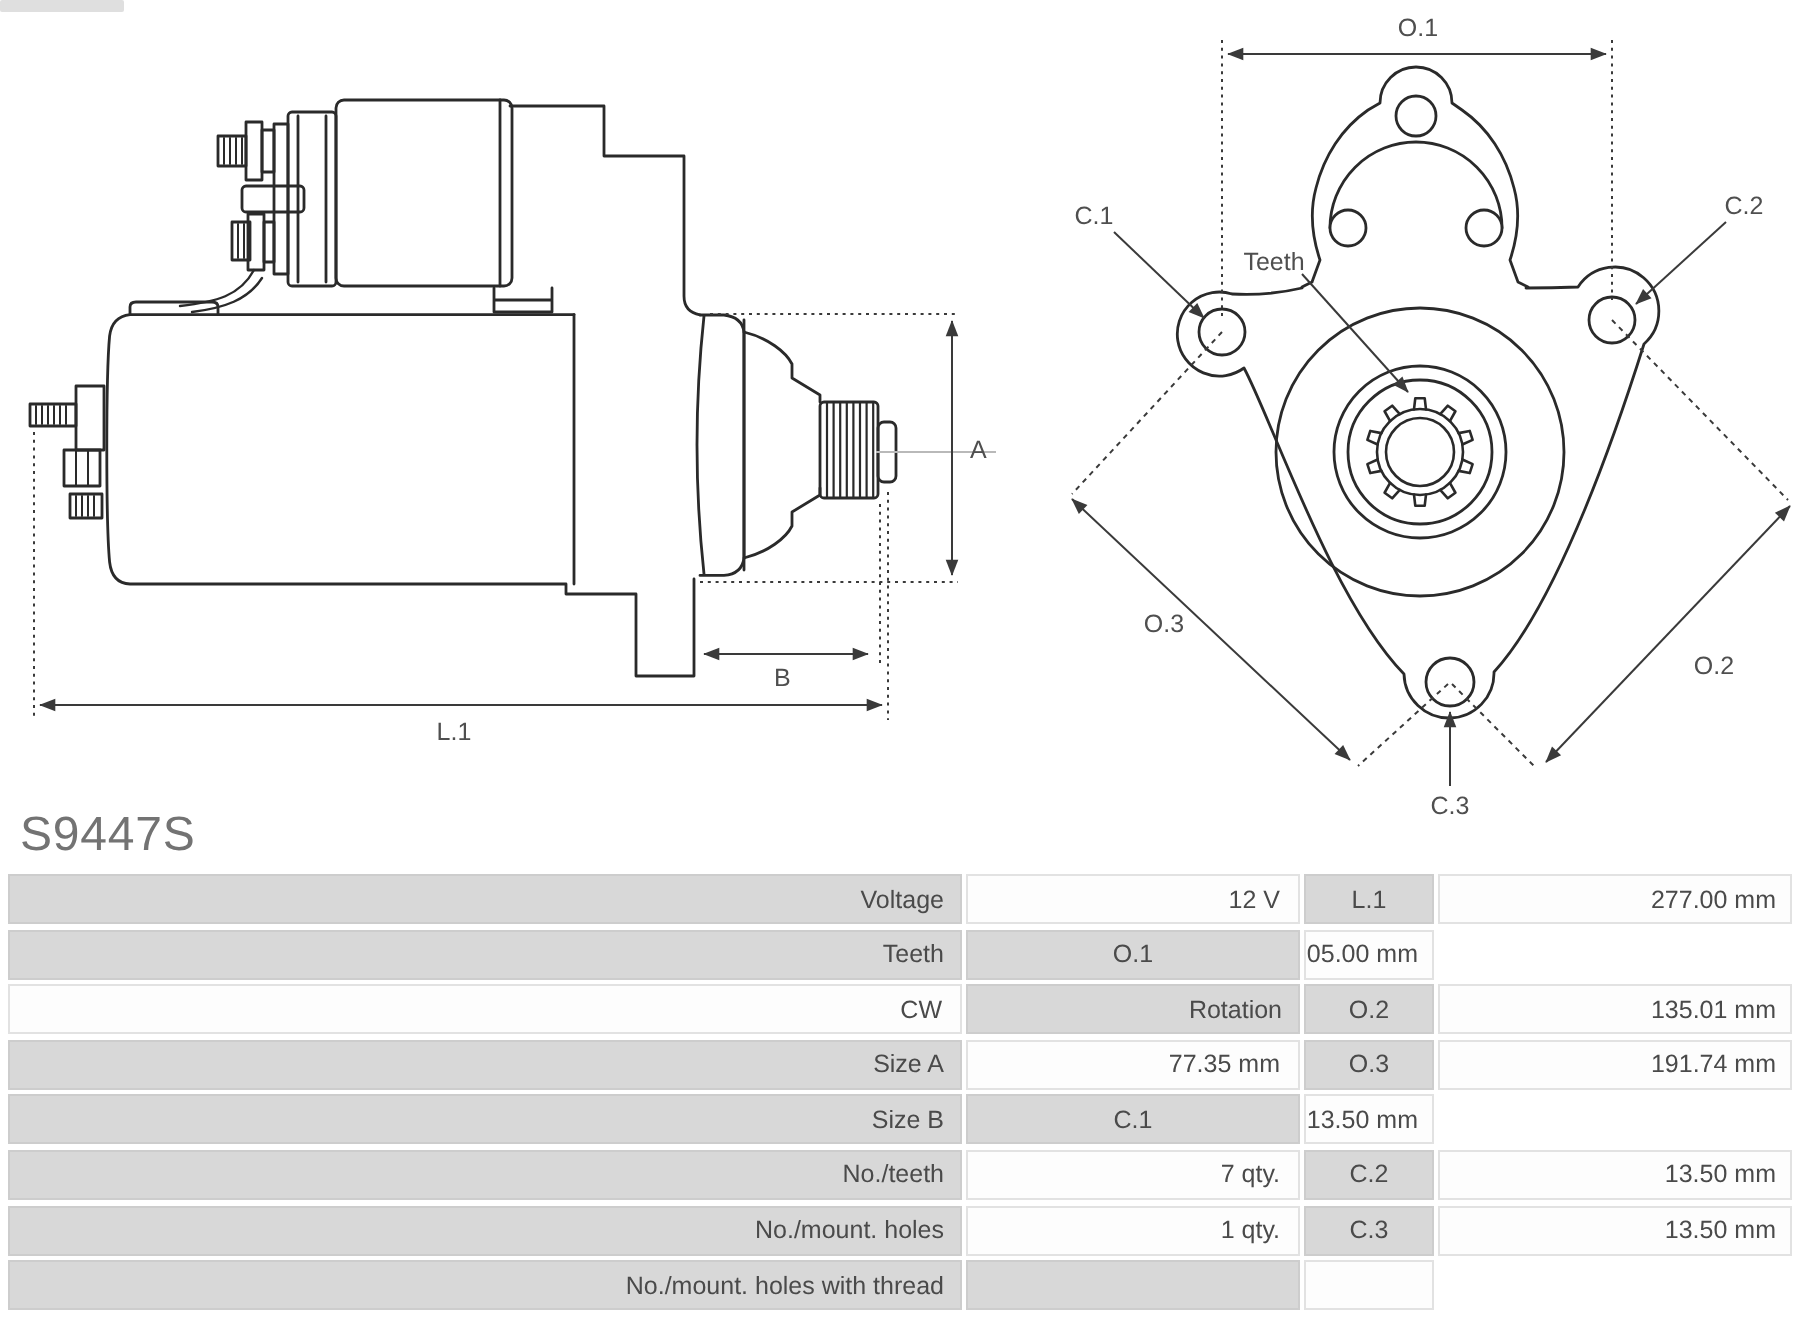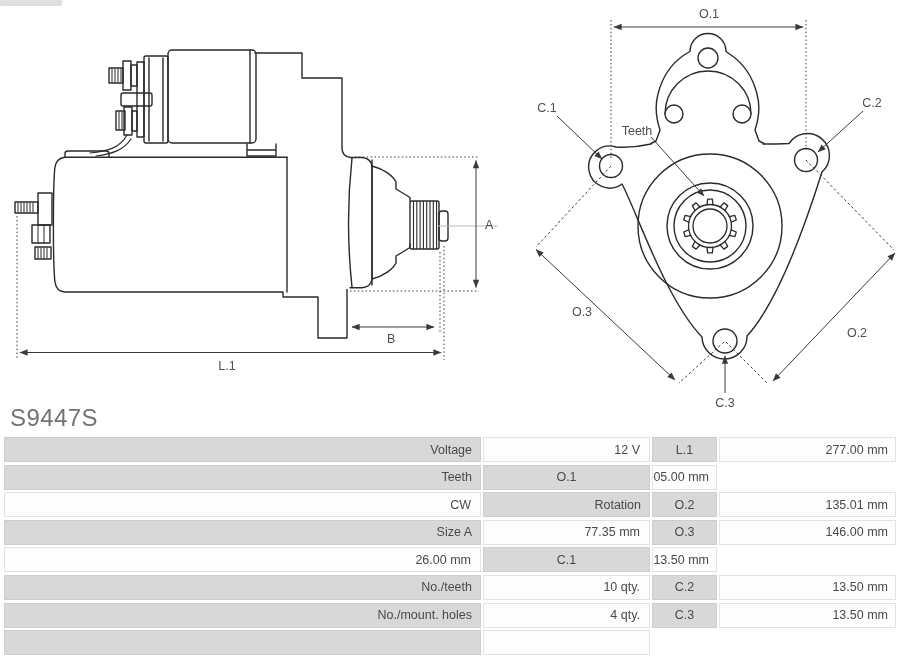--- a/index.html
+++ b/index.html
@@ -195,36 +195,37 @@
   <div class="row">
     <div class="cell w c2">CW</div>
     <div class="cell g c1">Rotation</div>
     <div class="cell g c3">O.2</div>
     <div class="cell w c4">135.01 mm</div>
   </div>
   <div class="row">
     <div class="cell g c1">Size A</div>
     <div class="cell w c2">77.35 mm</div>
     <div class="cell g c3">O.3</div>
-    <div class="cell w c4">146.00 mm</div>
-  </div>
-  <div class="row">
-    <div class="cell w c2">26.00 mm</div>
+    <div class="cell w c4">191.74 mm</div>
+  </div>
+  <div class="row">
+    <div class="cell g c1">Size B</div>
     <div class="cell g c3">C.1</div>
     <div class="cell w c4">13.50 mm</div>
   </div>
   <div class="row">
     <div class="cell g c1">No./teeth</div>
-    <div class="cell w c2">10 qty.</div>
+    <div class="cell w c2">7 qty.</div>
     <div class="cell g c3">C.2</div>
     <div class="cell w c4">13.50 mm</div>
   </div>
   <div class="row">
     <div class="cell g c1">No./mount. holes</div>
-    <div class="cell w c2">4 qty.</div>
+    <div class="cell w c2">1 qty.</div>
     <div class="cell g c3">C.3</div>
     <div class="cell w c4">13.50 mm</div>
   </div>
   <div class="row">
+    <div class="cell g c1">No./mount. holes with thread</div>
     <div class="cell g c3"></div>
     <div class="cell w c4"></div>
   </div>
 </div>
 
 </body></html>

